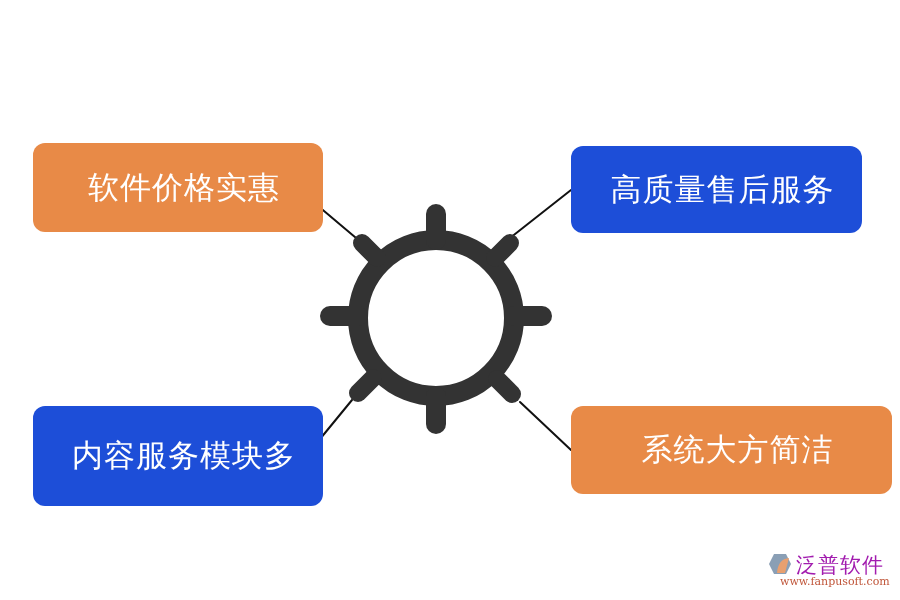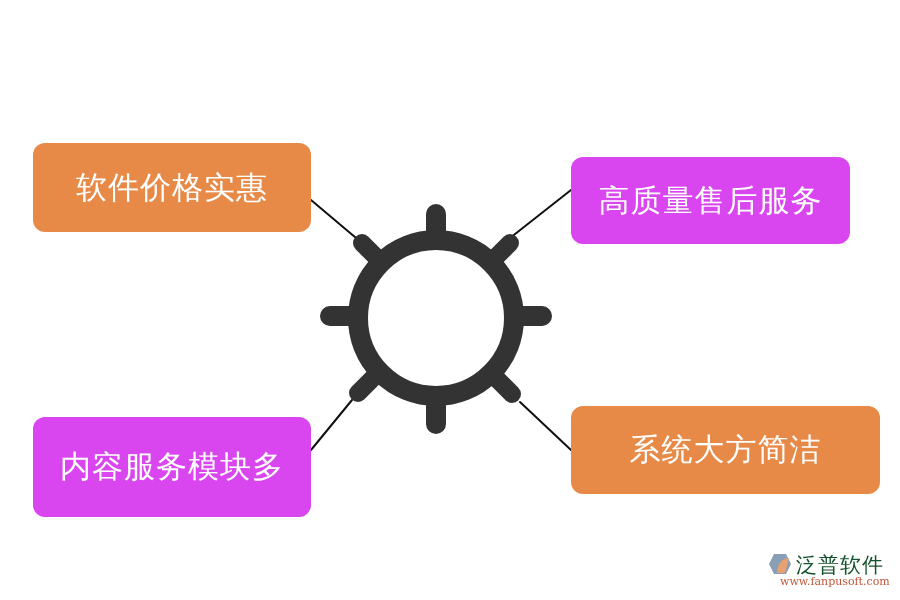--- a/index.html
+++ b/index.html
@@ -3,32 +3,32 @@
   <meta charset="utf-8">
   <style>
     html, body { margin: 0; padding: 0; background: #ffffff; }
     body { width: 900px; height: 600px; position: relative; overflow: hidden;
            font-family: "DejaVu Sans", "Liberation Sans", sans-serif; }
     .box {
       position: absolute;
       border-radius: 12px;
       color: #ffffff;
       display: flex; align-items: center; justify-content: center;
-      font-size: 31px; letter-spacing: 1px;
+      font-size: 31px; letter-spacing: 1px; padding-left: 12px;
     }
     .orange { background: #e88a47; }
-    .blue { background: #d946ef; margin-top: 11px; }
+    .blue { background: #1d4ed8; }
     #box-tl { left: 33px; top: 143px; width: 278px; height: 89px; }
     #box-tr { left: 571px; top: 146px; width: 279px; height: 87px; }
     #box-bl { left: 33px; top: 406px; width: 278px; height: 100px; }
     #box-br { left: 571px; top: 406px; width: 309px; height: 88px; }
     svg.diagram { position: absolute; left: 0; top: 0; }
     .logo { position: absolute; left: 766px; top: 551px; width: 130px; height: 40px; }
     .logo-icon { position: absolute; left: 2px; top: 2px; }
-    .logo-text { position: absolute; left: 30px; top: 0px; font-size: 21px; color: #14532d; letter-spacing: 1px; }
+    .logo-text { position: absolute; left: 30px; top: 0px; font-size: 21px; color: #a21caf; letter-spacing: 1px; }
     .logo-url { position: absolute; left: 2px; top: 24px; font-size: 11px; color: #c0563a;
                 font-family: "DejaVu Serif", "Liberation Serif", serif; margin-left: 12px; }
   </style>
 </head>
 <body>
 
 <svg class="diagram" width="900" height="600">
 
   <g stroke="#111111" stroke-width="2" stroke-linecap="round">
     <line x1="311" y1="200" x2="362" y2="243"></line>

